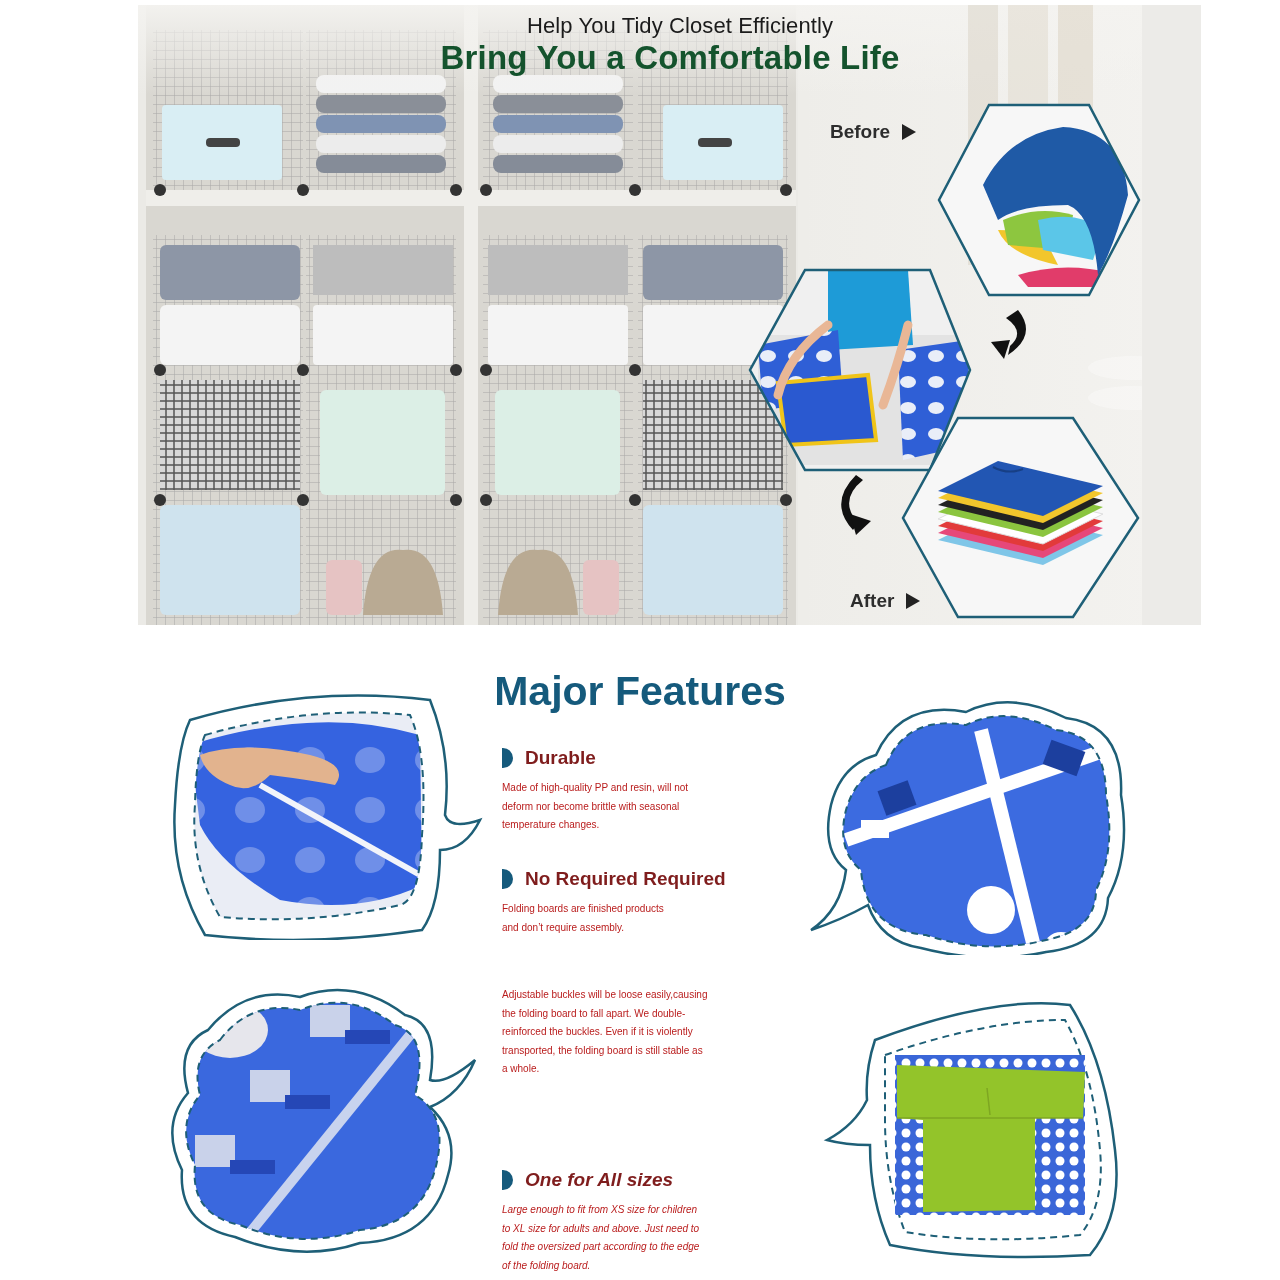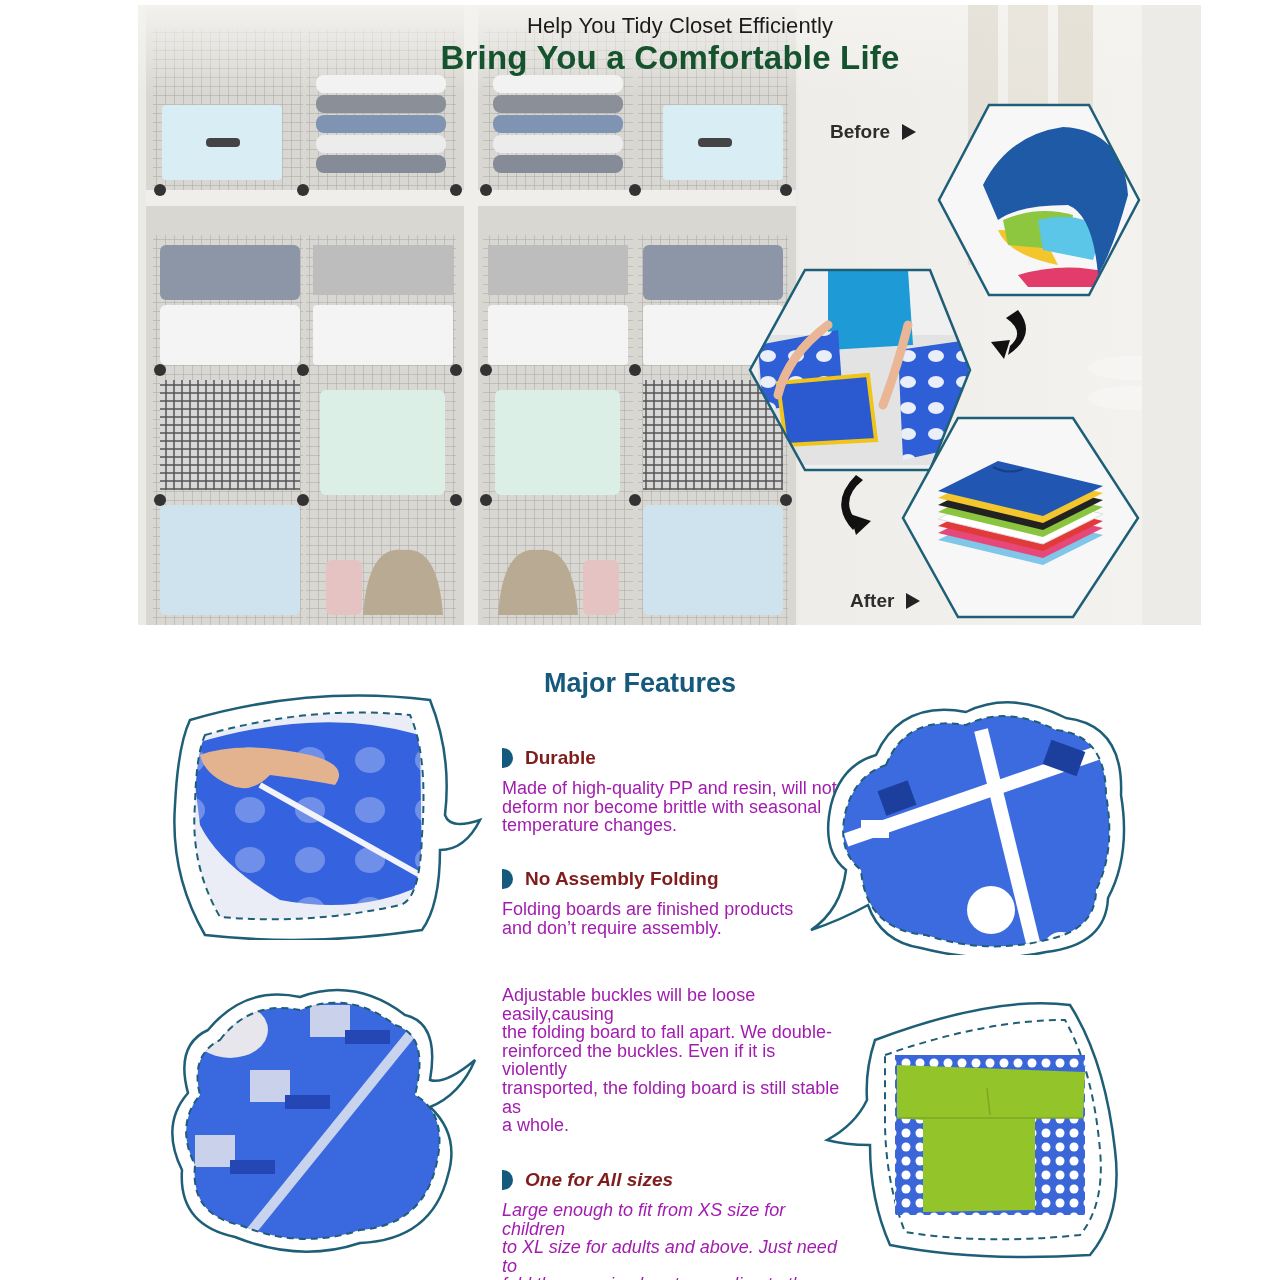--- a/index.html
+++ b/index.html
@@ -8,26 +8,26 @@
 
   
   .hero { position: absolute; left: 138px; top: 5px; width: 1063px; height: 620px; overflow: hidden; background: #ecebe8; }
   .hero svg.bg { position: absolute; left: 0; top: 0; }
   .hero-sub { position: absolute; left: 262px; top: 8px; width: 560px; text-align: center; font-size: 22px; color: #1b1b1b; letter-spacing: 0.1px; }
   .hero-title { position: absolute; left: 242px; top: 34px; width: 580px; text-align: center; font-size: 33px; font-weight: bold; color: #14532d; letter-spacing: 0.2px; }
   .lbl { position: absolute; font-size: 19px; font-weight: bold; color: #2d2d2d; }
   .lbl .tri { display: inline-block; width: 0; height: 0; border-top: 8px solid transparent; border-bottom: 8px solid transparent; border-left: 14px solid #222; margin-left: 12px; vertical-align: -2px; }
 
   
-  .features-title { position: absolute; left: 480px; top: 668px; width: 320px; text-align: center; font-size: 27px; font-weight: bold; color: #155a7c; }
+  .features-title { position: absolute; left: 480px; top: 668px; width: 320px; text-align: center; font-size: 41px; font-weight: bold; color: #155a7c; }
   .feat { position: absolute; left: 502px; width: 340px; }
   .feat-head { display: flex; align-items: center; height: 24px; }
   .bullet { width: 11px; height: 20px; background: #155a7c; border-radius: 0 11px 11px 0; margin-right: 12px; flex: none; }
   .feat-title { font-size: 19px; font-weight: bold; color: #7f1d1d; white-space: nowrap; }
-  .feat-desc { margin-top: 9px; font-size: 18px; line-height: 18.6px; color: #a21caf; white-space: pre-line; }
+  .feat-desc { margin-top: 9px; font-size: 10px; line-height: 18.6px; color: #b91c1c; white-space: pre-line; }
 
   .bubble { position: absolute; }
 </style>
 </head>
 <body>
 
 <div class="hero">
   <svg class="bg" width="1004" height="620" viewBox="0 0 1004 620">
     <defs>
       <pattern id="grid" width="9" height="9" patternUnits="userSpaceOnUse">
@@ -208,21 +208,21 @@
     <span class="feat-title">Durable</span>
     </div>
   <div class="feat-desc">Made of high-quality PP and resin, will not
 deform nor become brittle with seasonal
 temperature changes.</div>
 </div>
 
 <div class="feat" style="top:867px;">
   <div class="feat-head">
       <span class="bullet"></span>
-    <span class="feat-title">No Assembly Folding</span>
+    <span class="feat-title">No Required Required</span>
     </div>
   <div class="feat-desc">Folding boards are finished products
 and don’t require assembly.</div>
 </div>
 
 <div class="feat" style="top:974px;">
   <div class="feat-desc" style="margin-top:12px;">Adjustable buckles will be loose easily,causing
 the folding board to fall apart. We double-
 reinforced the buckles. Even if it is violently
 transported, the folding board is still stable as

